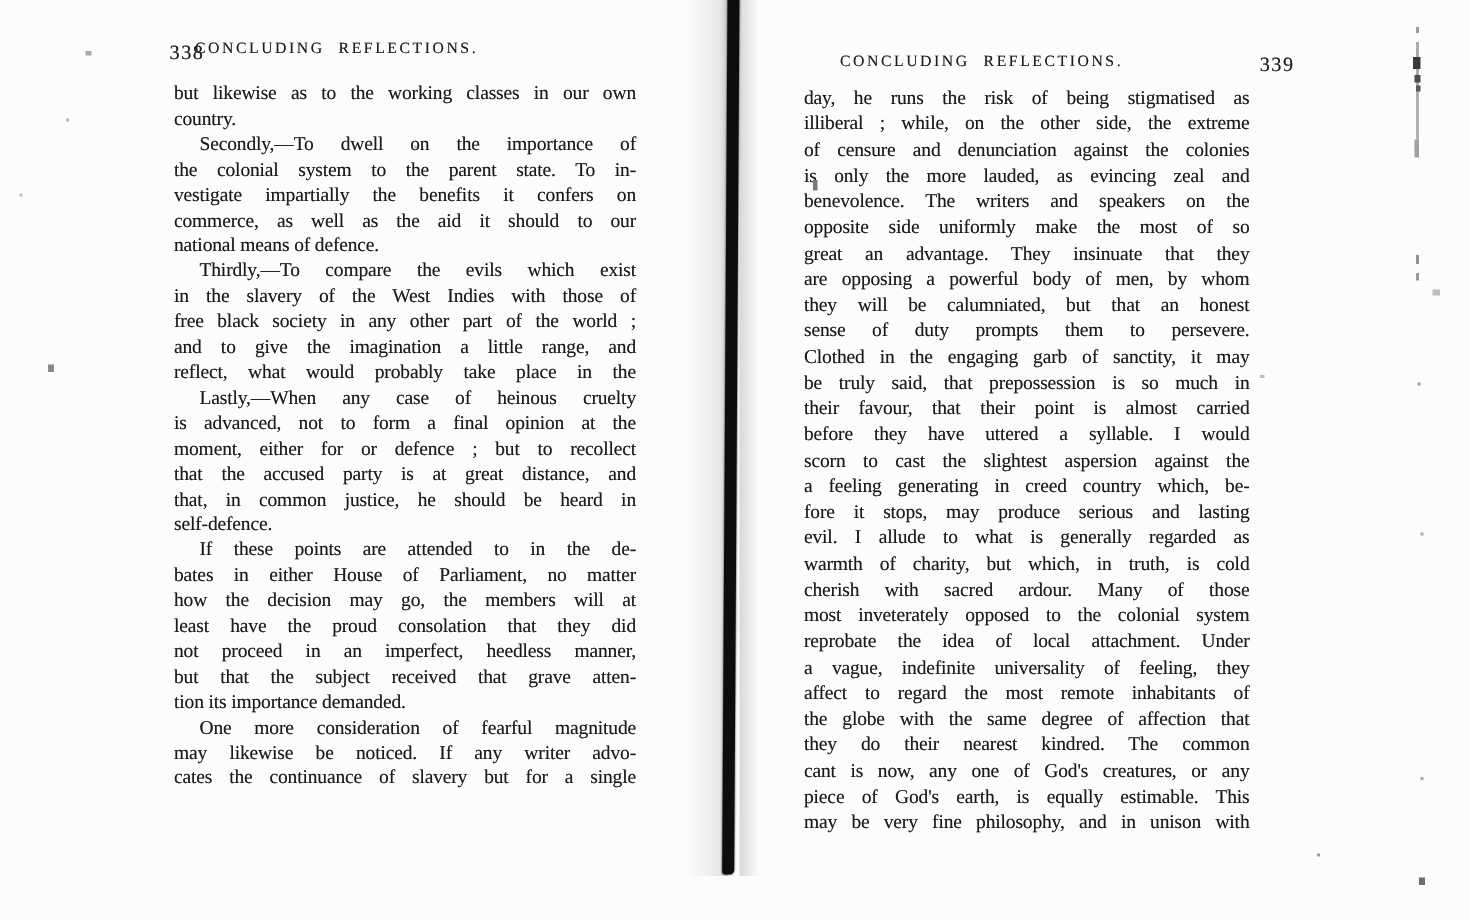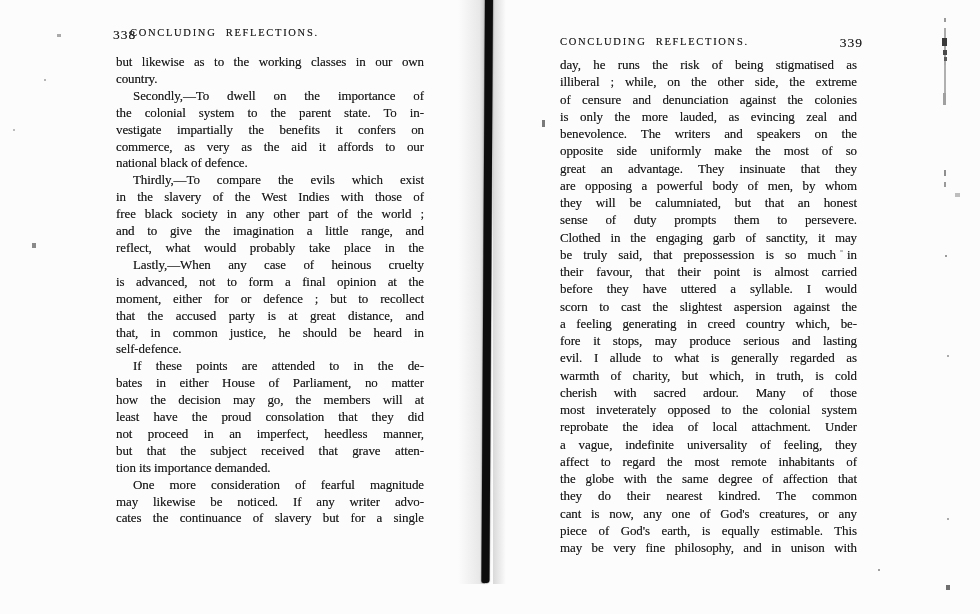--- a/index.html
+++ b/index.html
@@ -14,21 +14,21 @@
     color: #1b1b1b;
   }
   
   .page-col {
     position: absolute;
     font-size: 13px;
     letter-spacing: -0.1px;
     text-shadow: 0 0 0.4px rgba(25,25,25,0.55);
   }
   .col-left  { left: 116px; top: 54px; width: 308px; line-height: 16.9px; }
-  .col-right { left: 560px; top: 56px; width: 297px; line-height: 17.25px; }
+  .col-right { left: 536px; top: 56px; width: 297px; line-height: 17.25px; }
 
   .ln {
     white-space: nowrap;
     text-align: justify;
     text-align-last: justify;
   }
   .ln.end { text-align-last: left; }
   .ln.ind { text-indent: 17px; }
 
   
@@ -85,22 +85,22 @@
   <div class="running-head head-left">
     <span class="page-num num-left">338</span>
     <span class="running-title">CONCLUDING REFLECTIONS.</span>
   </div>
   <div class="page-col col-left">
       <div class="ln">but likewise as to the working classes in our own</div>
       <div class="ln end">country.</div>
       <div class="ln ind">Secondly,—To dwell on the importance of</div>
       <div class="ln">the colonial system to the parent state. To in-</div>
       <div class="ln">vestigate impartially the benefits it confers on</div>
-      <div class="ln">commerce, as very as the aid it affords to our</div>
-      <div class="ln end">national black of defence.</div>
+      <div class="ln">commerce, as well as the aid it should to our</div>
+      <div class="ln end">national means of defence.</div>
       <div class="ln ind">Thirdly,—To compare the evils which exist</div>
       <div class="ln">in the slavery of the West Indies with those of</div>
       <div class="ln">free black society in any other part of the world ;</div>
       <div class="ln">and to give the imagination a little range, and</div>
       <div class="ln">reflect, what would probably take place in the</div>
       <div class="ln ind">Lastly,—When any case of heinous cruelty</div>
       <div class="ln">is advanced, not to form a final opinion at the</div>
       <div class="ln">moment, either for or defence ; but to recollect</div>
       <div class="ln">that the accused party is at great distance, and</div>
       <div class="ln">that, in common justice, he should be heard in</div>

